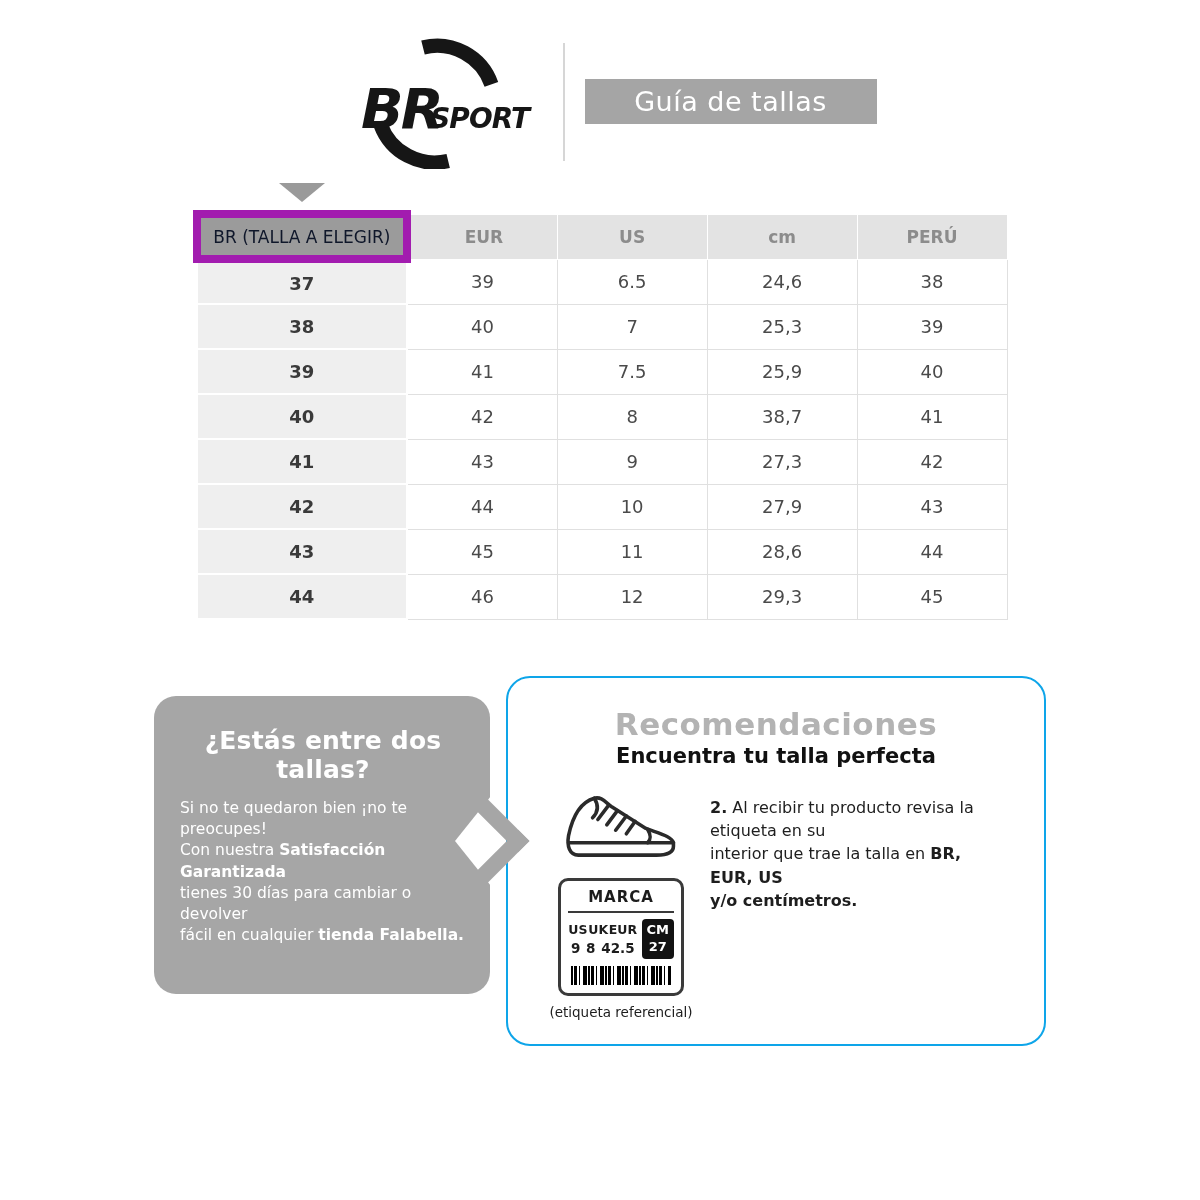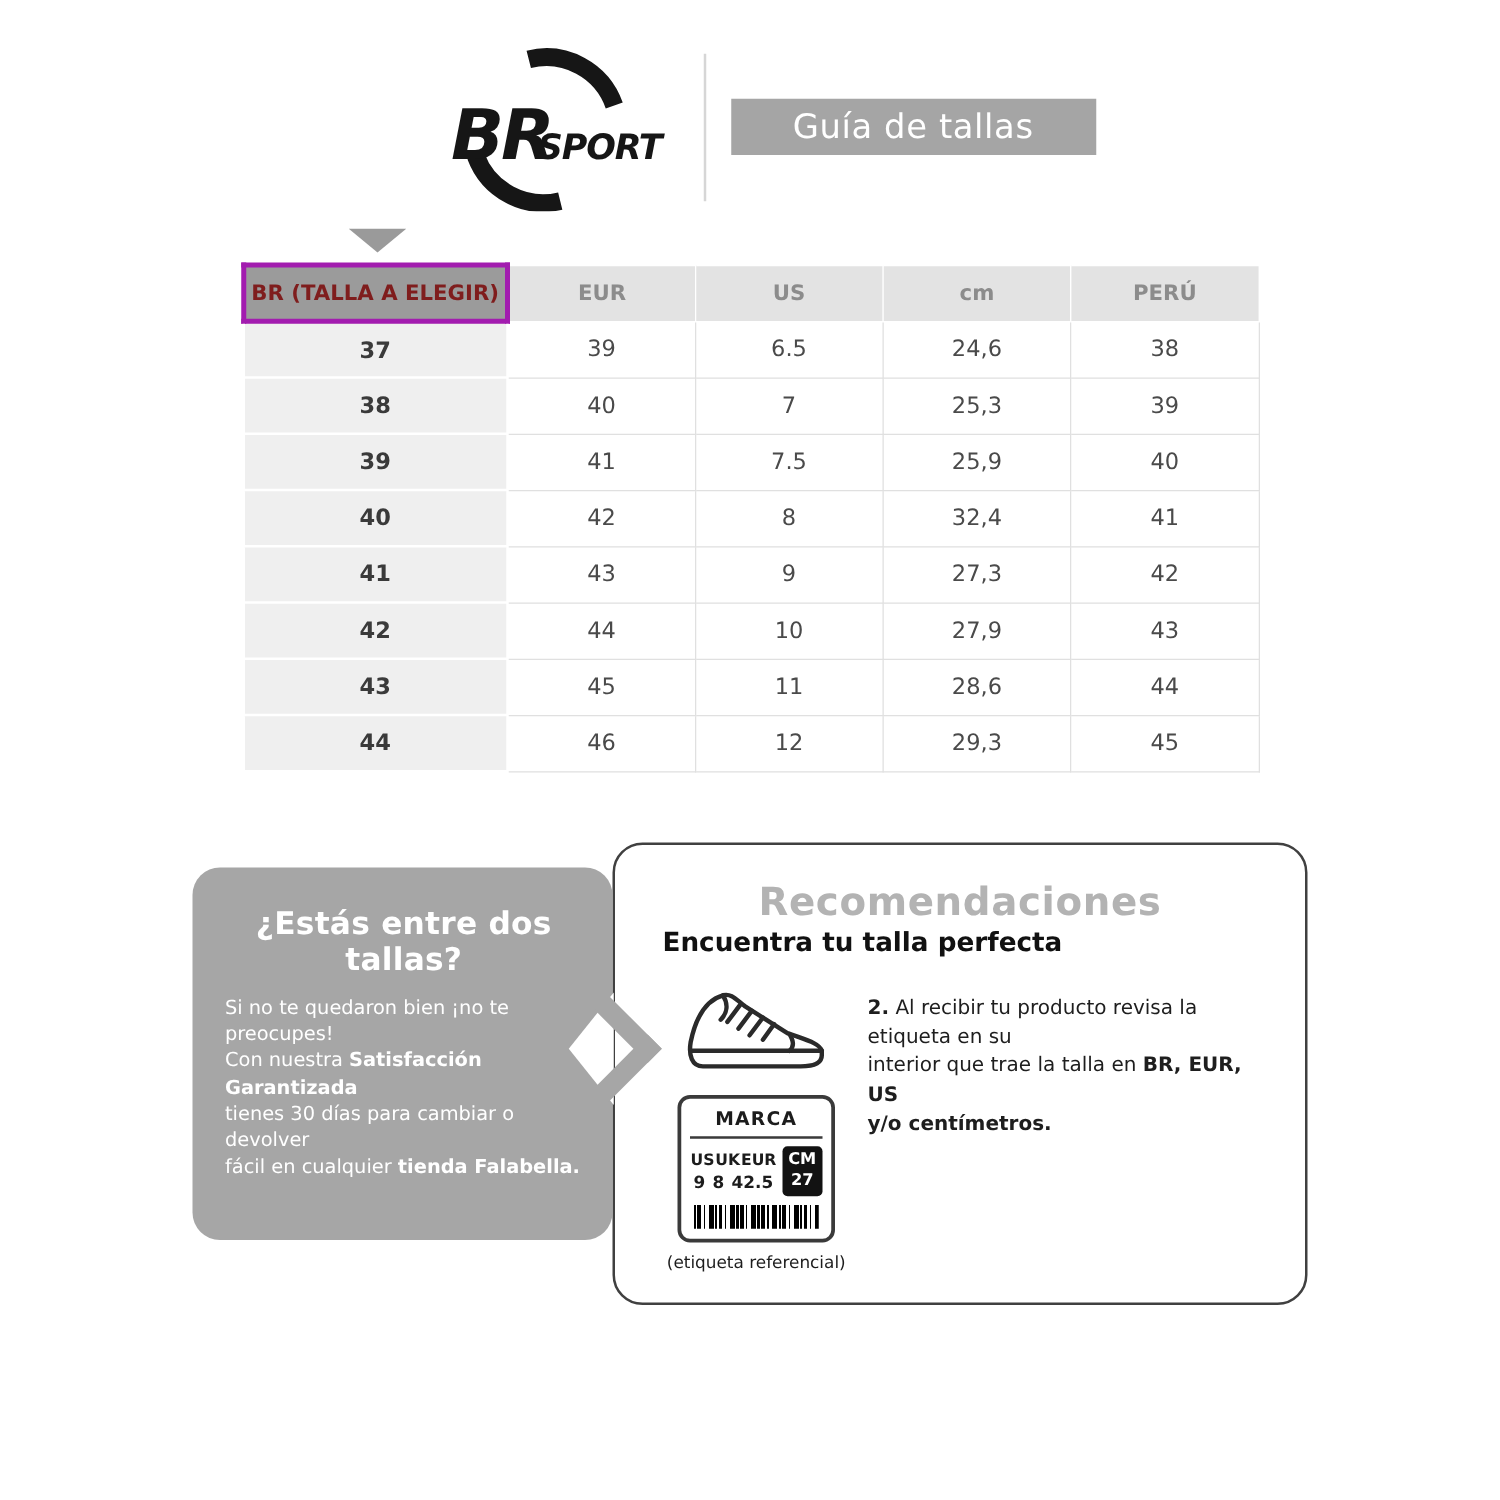--- a/index.html
+++ b/index.html
@@ -27,22 +27,22 @@
   .table-section { width:815px; margin:14px auto 0; }
   .pointer-triangle {
     width:0; height:0; margin-left:86px;
     border-left:23px solid transparent; border-right:23px solid transparent;
     border-top:19px solid #9a9a9a;
   }
   table.size-table { border-collapse:collapse; width:815px; margin-top:8px; table-layout:fixed; }
   .size-table th, .size-table td { height:45px; text-align:center; vertical-align:middle; }
   .size-table th { font-size:17px; }
   .size-table th.col-br {
-    background:#9b9b9b; color:#7f1d1d; font-weight:bold; width:26%;
-    border:4px solid #a21caf;
+    background:#9b9b9b; color:#0f172a; font-weight:normal; width:26%;
+    border:8px solid #a21caf;
   }
   .size-table th.col-other { background:#e3e3e3; color:#8c8c8c; font-weight:bold; border:1px solid #fff; }
   .size-table td { font-size:18px; color:#4a4a4a; border:1px solid #e0e0e0; background:#fff; }
   .size-table td.cell-br { background:#efefef; color:#3a3a3a; font-weight:bold; border:2px solid #fff;margin-top:28px; }
 
   
   .lower { width:892px; margin:56px auto 0; display:flex; align-items:flex-start; }
 
   .bubble {
     position:relative; width:336px; min-height:298px; margin-top:20px;
@@ -57,26 +57,26 @@
     border-top:45px solid transparent; border-bottom:45px solid transparent;
     border-right:36px solid #fff; z-index:2;
   }
   .tail-chevron {
     position:absolute; right:-27px; top:115px; width:60px; height:60px;
     border-top:16px solid #a6a6a6; border-right:16px solid #a6a6a6;
     transform:rotate(45deg); z-index:3;
   }
 
   .reco-box {
-    flex:1; min-height:358px; 
-    border:2px solid #404040; border-radius:24px; background:#fff;
+    flex:1; min-height:358px; margin-left:16px;
+    border:2px solid #0ea5e9; border-radius:24px; background:#fff;
     padding:28px 38px 24px;
   }
   .reco-title { text-align:center; font-size:31px; font-weight:bold; color:#b3b3b3; letter-spacing:0.5px; }
-  .reco-subtitle { text-align:left; font-size:21px; font-weight:bold; color:#111; margin-top:2px; }
+  .reco-subtitle { text-align:center; font-size:21px; font-weight:bold; color:#111; margin-top:2px; }
   .reco-body { display:flex; margin-top:16px; }
   .reco-left { width:150px; flex-shrink:0; display:flex; flex-direction:column; align-items:center;justify-content:space-between; }
   .shoe-icon-wrap { width:132px; height:80px; }
   .label-box {
     width:126px; border:3px solid #3a3a3a; border-radius:10px;
     background:#fff; margin-top:14px; padding:7px 7px 8px; text-align:center;
   }
   .label-brand { font-size:15px; font-weight:bold; color:#1c1c1c; letter-spacing:1px;
     border-bottom:2px solid #3a3a3a; padding-bottom:5px; }
   .label-sizes { display:flex; align-items:center; justify-content:space-between; margin-top:6px; }
@@ -151,21 +151,21 @@
             <td class="cell-br">39</td>
             <td>41</td>
             <td>7.5</td>
             <td>25,9</td>
             <td>40</td>
           </tr>
           <tr>
             <td class="cell-br">40</td>
             <td>42</td>
             <td>8</td>
-            <td>32,4</td>
+            <td>38,7</td>
             <td>41</td>
           </tr>
           <tr>
             <td class="cell-br">41</td>
             <td>43</td>
             <td>9</td>
             <td>27,3</td>
             <td>42</td>
           </tr>
           <tr>

